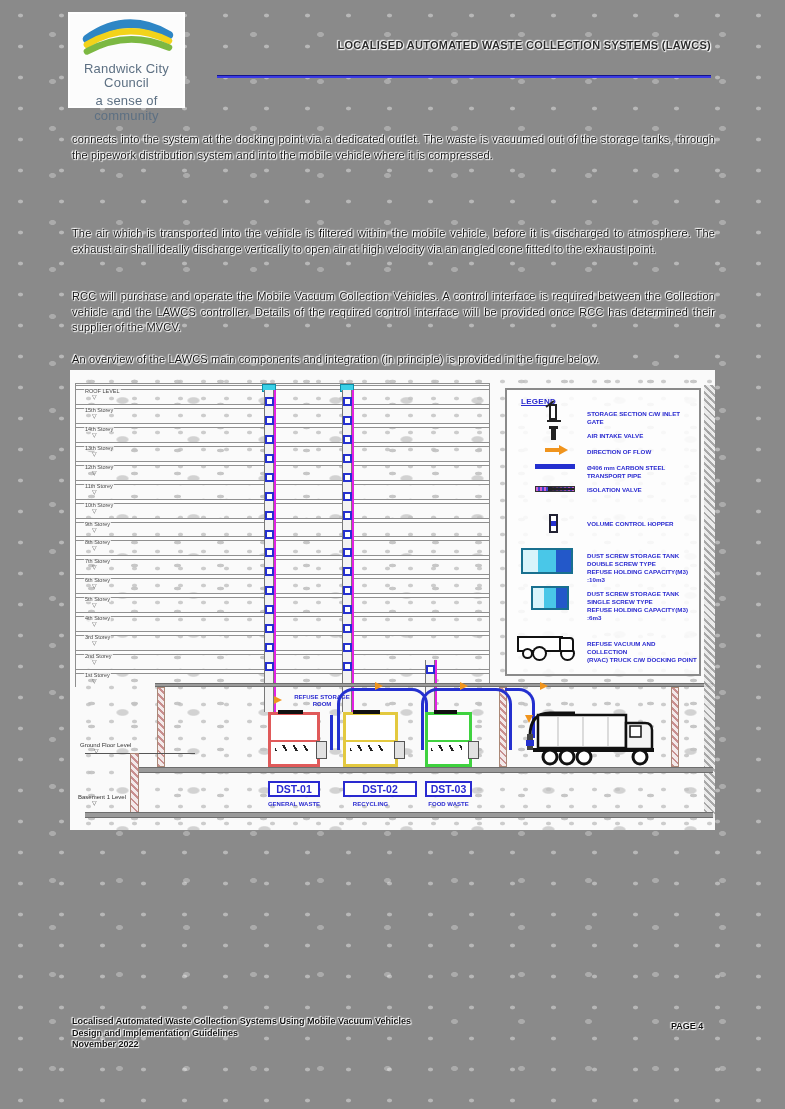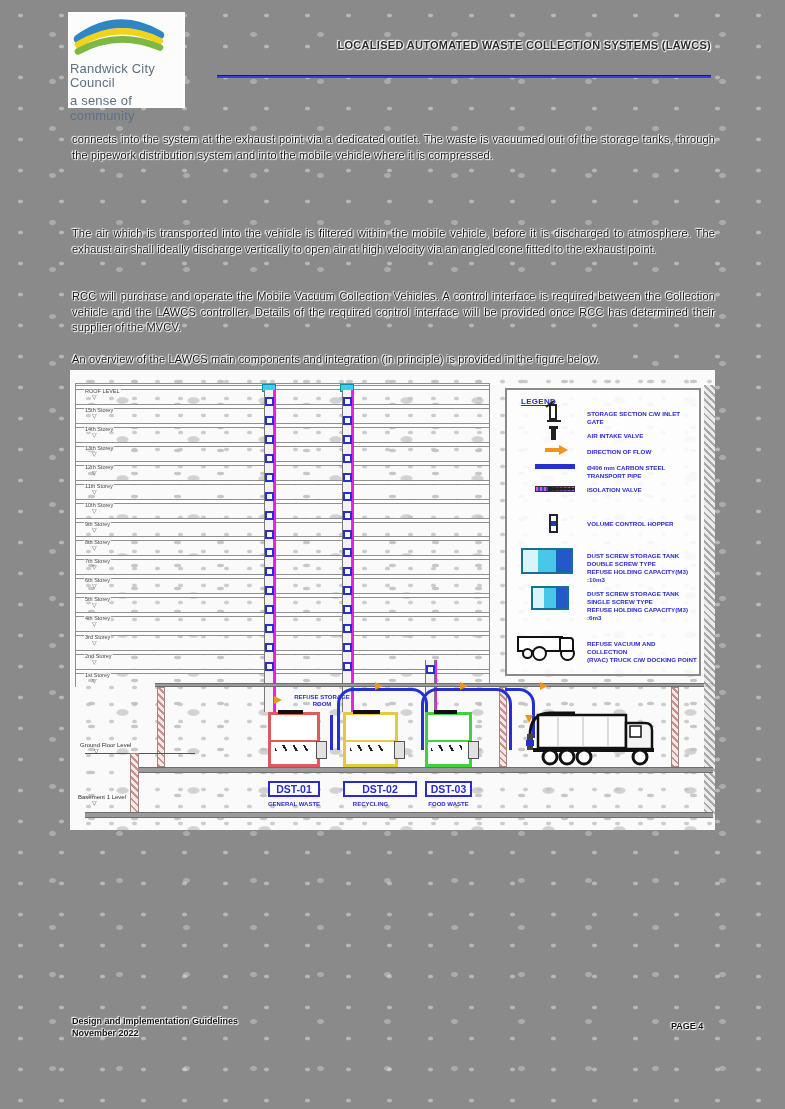--- a/index.html
+++ b/index.html
@@ -7,21 +7,21 @@
         font-family:"Liberation Sans",sans-serif;overflow:hidden;}
   .page::before{content:"";position:absolute;inset:0;pointer-events:none;
     background-image:
       radial-gradient(rgba(255,255,255,.38) 2px, transparent 3px),
       radial-gradient(rgba(255,255,255,.28) 3px, transparent 4px);
     background-size:41px 31px,67px 47px;background-position:0 0,19px 11px;}
   .halo{text-shadow:0 0 2px #fff,0 0 2px #fff,1px 1px 1px #fff,-1px -1px 1px #fff;}
 
   
   .logo-box{position:absolute;left:68px;top:12px;width:117px;height:96px;
-    background:#fcfcfc;border:2px solid #fff;box-sizing:border-box;z-index:2;}
+    background:#fcfcfc;border:2px solid #fff;box-sizing:border-box;text-align:center;z-index:2;}
   .logo-waves{margin-top:4px;}
   .logo-name{font-size:13px;line-height:14px;color:#5d7083;font-weight:500;letter-spacing:.2px;}
   .logo-tagline{font-size:13px;color:#5d7083;margin-top:3px;letter-spacing:.2px;}
   .doc-title{position:absolute;left:218px;top:39px;width:493px;text-align:right;
     font-size:11px;font-weight:700;color:#2b2b2b;letter-spacing:.3px;z-index:2;}
   .header-rule{position:absolute;left:217px;top:75px;width:494px;height:2px;
     background:#3a3ae2;border-top:1px solid #15158c;z-index:2;}
 
   
   .para{position:absolute;left:72px;width:643px;font-size:11px;line-height:15.5px;
@@ -123,21 +123,21 @@
     </svg>
     <div class="logo-name">
       <div>Randwick City</div>
       <div>Council</div>
     </div>
     <div class="logo-tagline">a sense of community</div>
   </div>
   <div class="doc-title halo">LOCALISED AUTOMATED WASTE COLLECTION SYSTEMS (LAWCS)</div>
   <div class="header-rule"></div>
 
-  <p class="para halo" style="top:121px">connects into the system at the exhaust point via a dedicated outlet. The waste is vacuumed out of the storage tanks, through the pipework distribution system and into the mobile vehicle where it is compressed.</p>
+  <p class="para halo" style="top:121px">connects into the system at the docking point via a dedicated outlet. The waste is vacuumed out of the storage tanks, through the pipework distribution system and into the mobile vehicle where it is compressed.</p>
   <p class="para halo" style="top:215px">The air which is transported into the vehicle is filtered within the mobile vehicle, before it is discharged to atmosphere. The exhaust air shall ideally discharge vertically to open air at high velocity via an angled cone fitted to the exhaust point.</p>
   <p class="para halo" style="top:278px">RCC will purchase and operate the Mobile Vacuum Collection Vehicles. A control interface is required between the Collection vehicle and the LAWCS controller. Details of the required control interface will be provided once RCC has determined their supplier of the MVCV.</p>
   <p class="para halo" style="top:341px">An overview of the LAWCS main components and integration (in principle) is provided in the figure below.</p>
 
   <div class="figure">
 
     <div class="building">
         <div class="floor-line" style="top: 1px;"></div>
         <div class="floor-label" style="top: 4px;">ROOF LEVEL</div>
         <div class="floor-marker" style="top: 10px;">▽</div>
@@ -339,17 +339,18 @@
         <div class="tank-mid" style="background: rgb(63, 210, 63);"></div>
         <div class="tank-screws"></div>
         <div class="tank-outlet"></div>
       </div>
       <div class="dst-box" style="left: 355px; width: 47px;">DST-03</div>
       <div class="dst-type" style="left: 343px; width: 71px;">FOOD WASTE</div>
     </div>
 
 
   <div class="footer halo">
+    <div>Localised Automated Waste Collection Systems Using Mobile Vacuum Vehicles</div>
     <div>Design and Implementation Guidelines</div>
     <div>November 2022</div>
   </div>
   <div class="page-num halo">PAGE 4</div>
 </div>
 
 </body></html>

